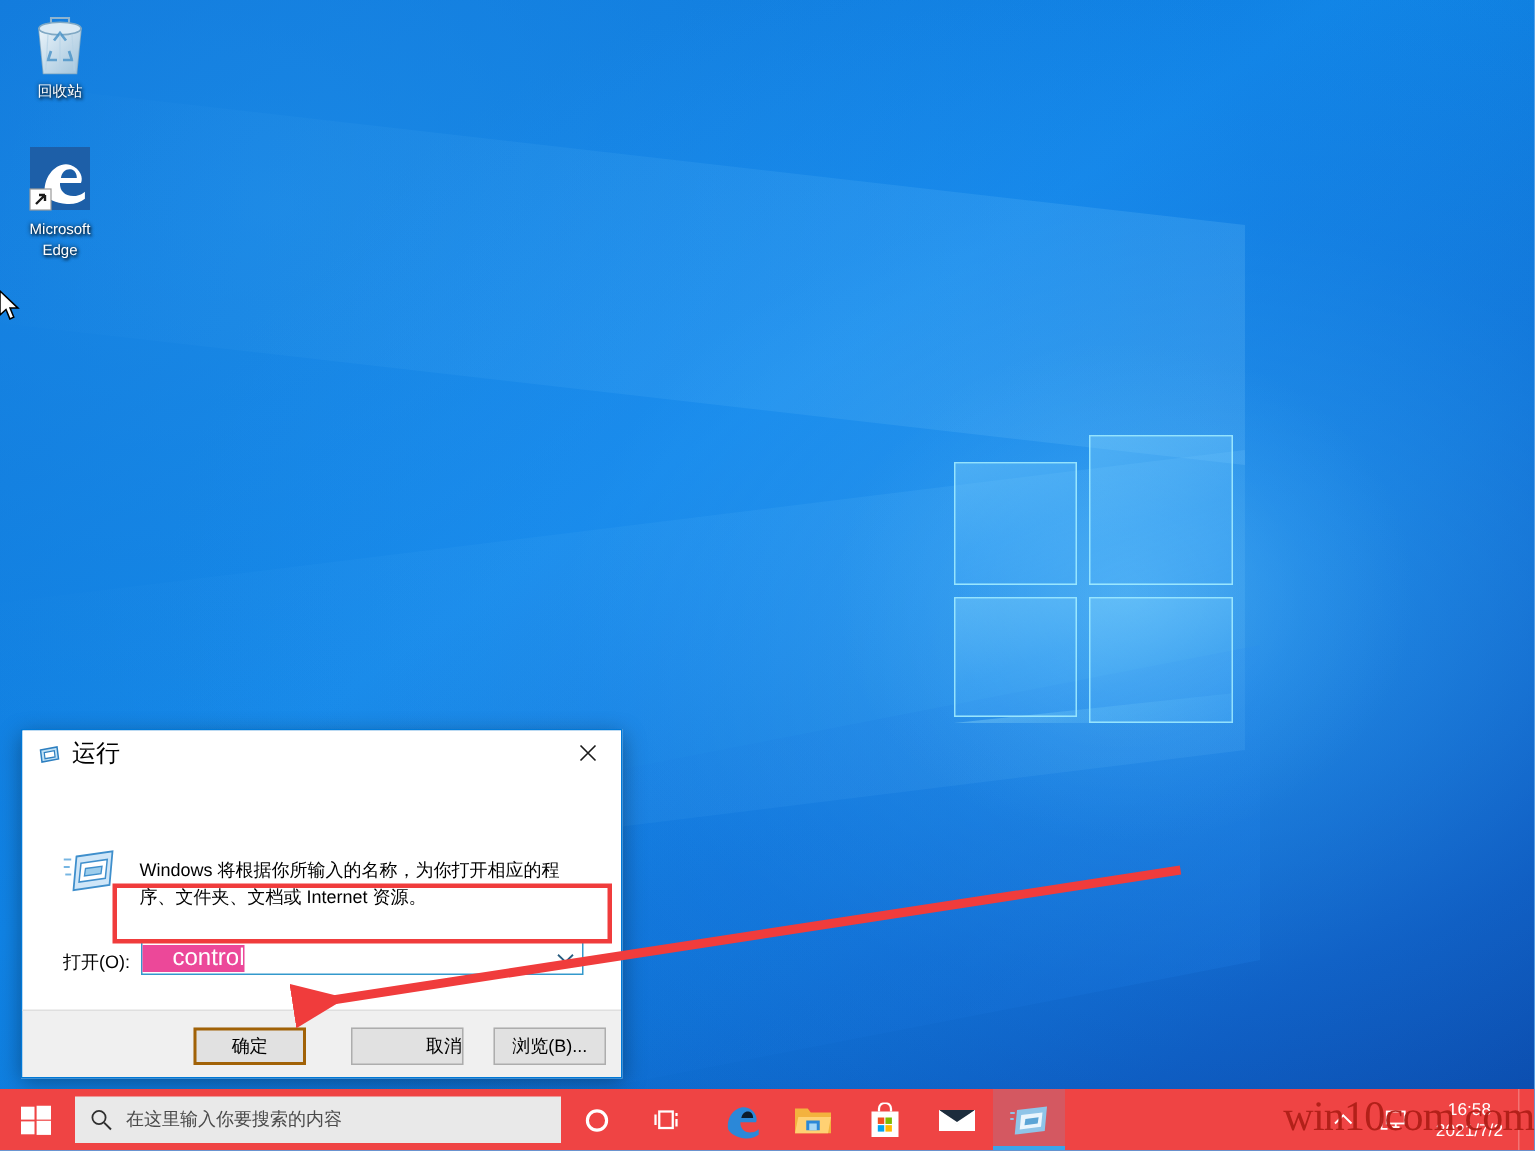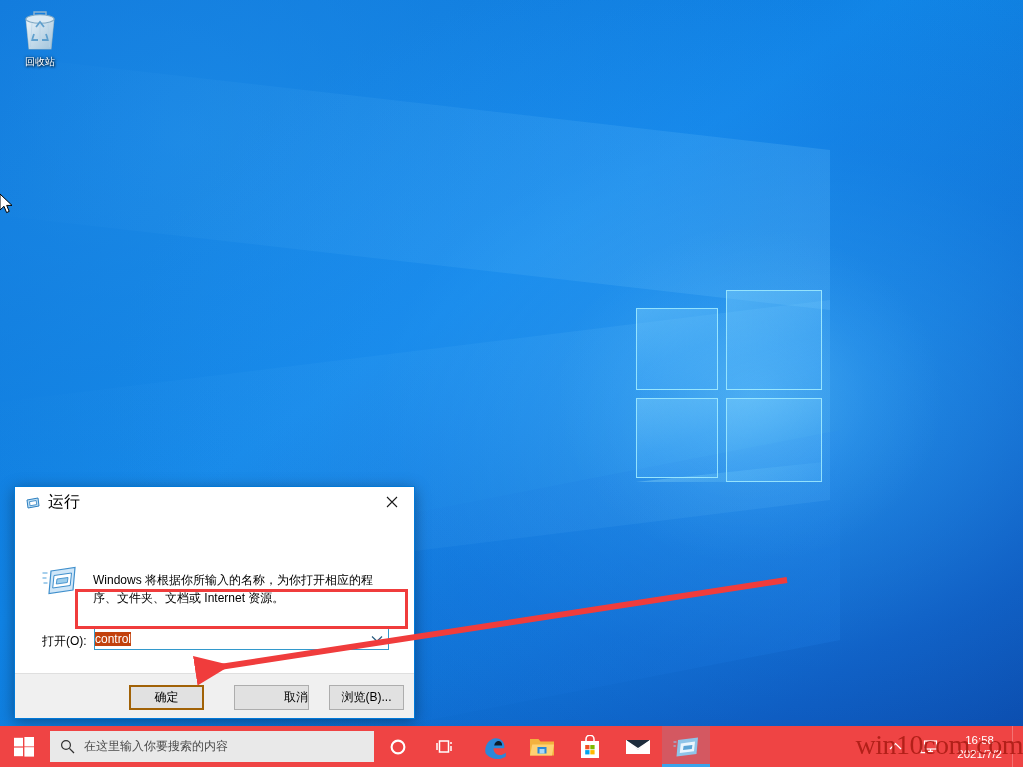--- a/index.html
+++ b/index.html
@@ -189,23 +189,23 @@
     top: 109px;
     width: 295px;
     height: 23px;
     box-sizing: border-box;
     border: 1px solid #3399cc;
     background: #ffffff;
     display: flex;
     align-items: center;
   }
   #combo-value {
-    padding-left: 0;
-    font-size: 12px;
-    background: #c2410c;
+    padding-left: 20px;
+    font-size: 16px;
+    background: #ec4899;
     color: #ffffff;
   }
   #combo-arrow {
     width: 22px;
     height: 21px;
     display: flex;
     align-items: center;
     justify-content: center;
     cursor: default;
   }
@@ -405,20 +405,32 @@
       </g>
       <g stroke="#b7d3e6" stroke-width="0.9" opacity="0.7">
         <line x1="13" y1="15" x2="11.5" y2="39"></line>
         <line x1="21" y1="15" x2="21" y2="39"></line>
         <line x1="29" y1="15" x2="30.5" y2="39"></line>
       </g>
     </svg>
     <span class="label">回收站</span>
   </div>
 
+  <div class="desktop-icon" id="icon-edge">
+    <svg class="edge-glyph" viewBox="0 0 46 46">
+      <rect x="3" y="0" width="40" height="42" fill="#1d5fa8"></rect>
+      <path d="M13 32 C11 20, 21 9, 30 12 C37 14.5, 38.5 21, 37 24 L23 24 C22.6 29.5, 27 33.5, 33.6 32.6 C36 32.2, 38 31.2, 39.6 29.8 L39.6 34.5 C36.4 37, 32 38.4, 27.6 38 C20 37.4, 14.2 34.6, 13 32 Z" fill="#ffffff"></path>
+      <path d="M23.6 20.6 C24.2 16.6, 27 14.4, 30 14.8 C32.8 15.2, 34.2 17.6, 34.2 20.6 Z" fill="#1d5fa8"></path>
+      <g>
+        <rect x="3" y="28" width="14" height="14" fill="#ffffff" stroke="#9a9a9a" stroke-width="0.8"></rect>
+        <path d="M7 38 L13 32 M13 32 L13 36 M13 32 L9 32" stroke="#1a1a1a" stroke-width="1.6" fill="none"></path>
+      </g>
+    </svg>
+    <span class="label"><span>Microsoft</span><br><span>Edge</span></span>
+  </div>
 
   <svg id="cursor" viewBox="0 0 16 22">
     <path d="M1 1 L1 17 L5 13.3 L7.6 19.6 L10.2 18.4 L7.7 12.4 L13 12.4 Z" fill="#ffffff" stroke="#000000" stroke-width="1"></path>
   </svg>
 
   <div id="run-dialog">
 
     <div id="dlg-titlebar">
       <svg id="dlg-title-icon" viewBox="0 0 16 16">
         <path d="M2 5 L13 3 L14 11 L3 13 Z" fill="#bfe0f5" stroke="#2d7fc0" stroke-width="1"></path>

